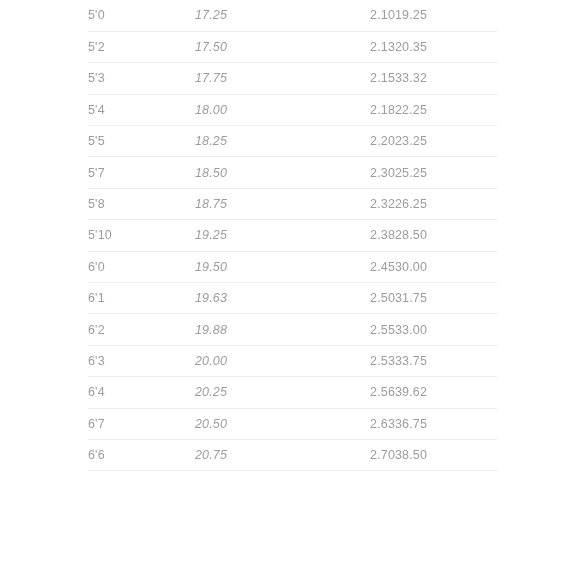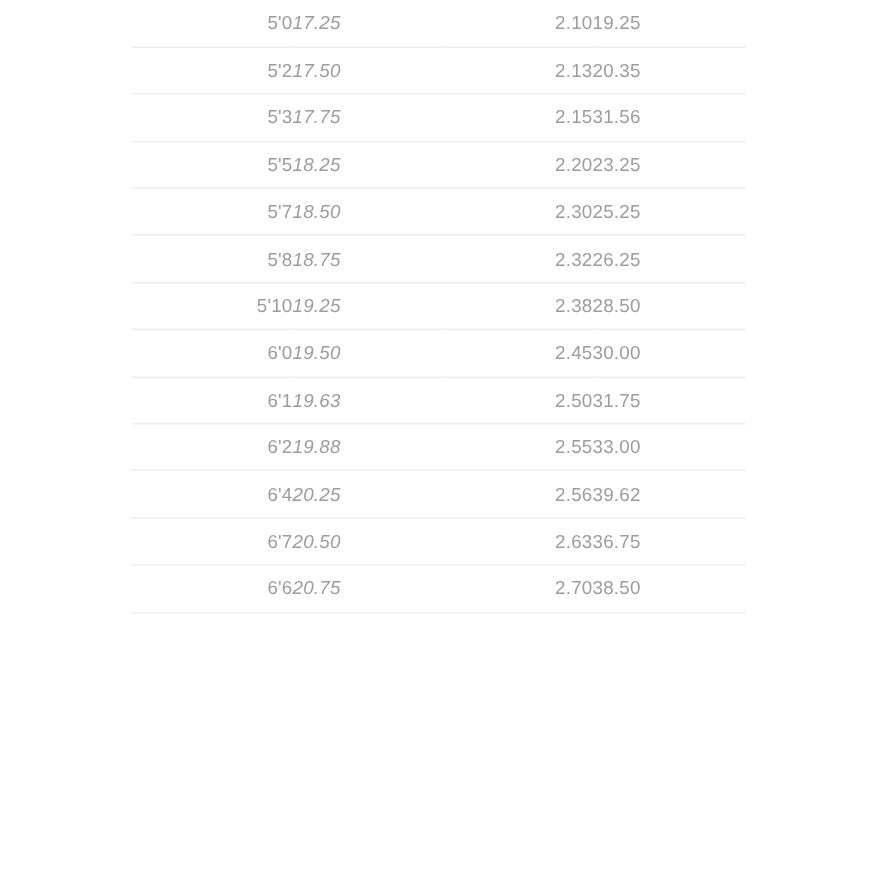--- a/index.html
+++ b/index.html
@@ -33,21 +33,21 @@
     padding: 0;
     font-size: 12.5px;
     color: #9d9d9d;
     font-weight: 400;
     letter-spacing: 0.15px;
     vertical-align: middle;
     white-space: nowrap;
   }
 
   
-  td.col-height   { width: 107px; padding-left: 8px; text-align: right; }
+  td.col-height   { width: 107px; padding-left: 8px; }
   td.col-bmi      { width: 100px; padding-left: 15px; font-style: italic; }
   td.col-ratio    { width: 100px; padding-left: 15px; text-align: right; }
   td.col-weight   { width: 102px; padding-left: 15px; }
 </style>
 </head>
 <body>
 
 <table id="data-table">
   <tbody>
       <tr>
@@ -59,21 +59,27 @@
       <tr>
         <td class="col-height">5'2</td>
         <td class="col-bmi">17.50</td>
         <td class="col-ratio">2.13</td>
         <td class="col-weight">20.35</td>
       </tr>
       <tr>
         <td class="col-height">5'3</td>
         <td class="col-bmi">17.75</td>
         <td class="col-ratio">2.15</td>
-        <td class="col-weight">31.56</td>
+        <td class="col-weight">33.32</td>
+      </tr>
+      <tr>
+        <td class="col-height">5'4</td>
+        <td class="col-bmi">18.00</td>
+        <td class="col-ratio">2.18</td>
+        <td class="col-weight">22.25</td>
       </tr>
       <tr>
         <td class="col-height">5'5</td>
         <td class="col-bmi">18.25</td>
         <td class="col-ratio">2.20</td>
         <td class="col-weight">23.25</td>
       </tr>
       <tr>
         <td class="col-height">5'7</td>
         <td class="col-bmi">18.50</td>
@@ -104,20 +110,26 @@
         <td class="col-ratio">2.50</td>
         <td class="col-weight">31.75</td>
       </tr>
       <tr>
         <td class="col-height">6'2</td>
         <td class="col-bmi">19.88</td>
         <td class="col-ratio">2.55</td>
         <td class="col-weight">33.00</td>
       </tr>
       <tr>
+        <td class="col-height">6'3</td>
+        <td class="col-bmi">20.00</td>
+        <td class="col-ratio">2.53</td>
+        <td class="col-weight">33.75</td>
+      </tr>
+      <tr>
         <td class="col-height">6'4</td>
         <td class="col-bmi">20.25</td>
         <td class="col-ratio">2.56</td>
         <td class="col-weight">39.62</td>
       </tr>
       <tr>
         <td class="col-height">6'7</td>
         <td class="col-bmi">20.50</td>
         <td class="col-ratio">2.63</td>
         <td class="col-weight">36.75</td>

